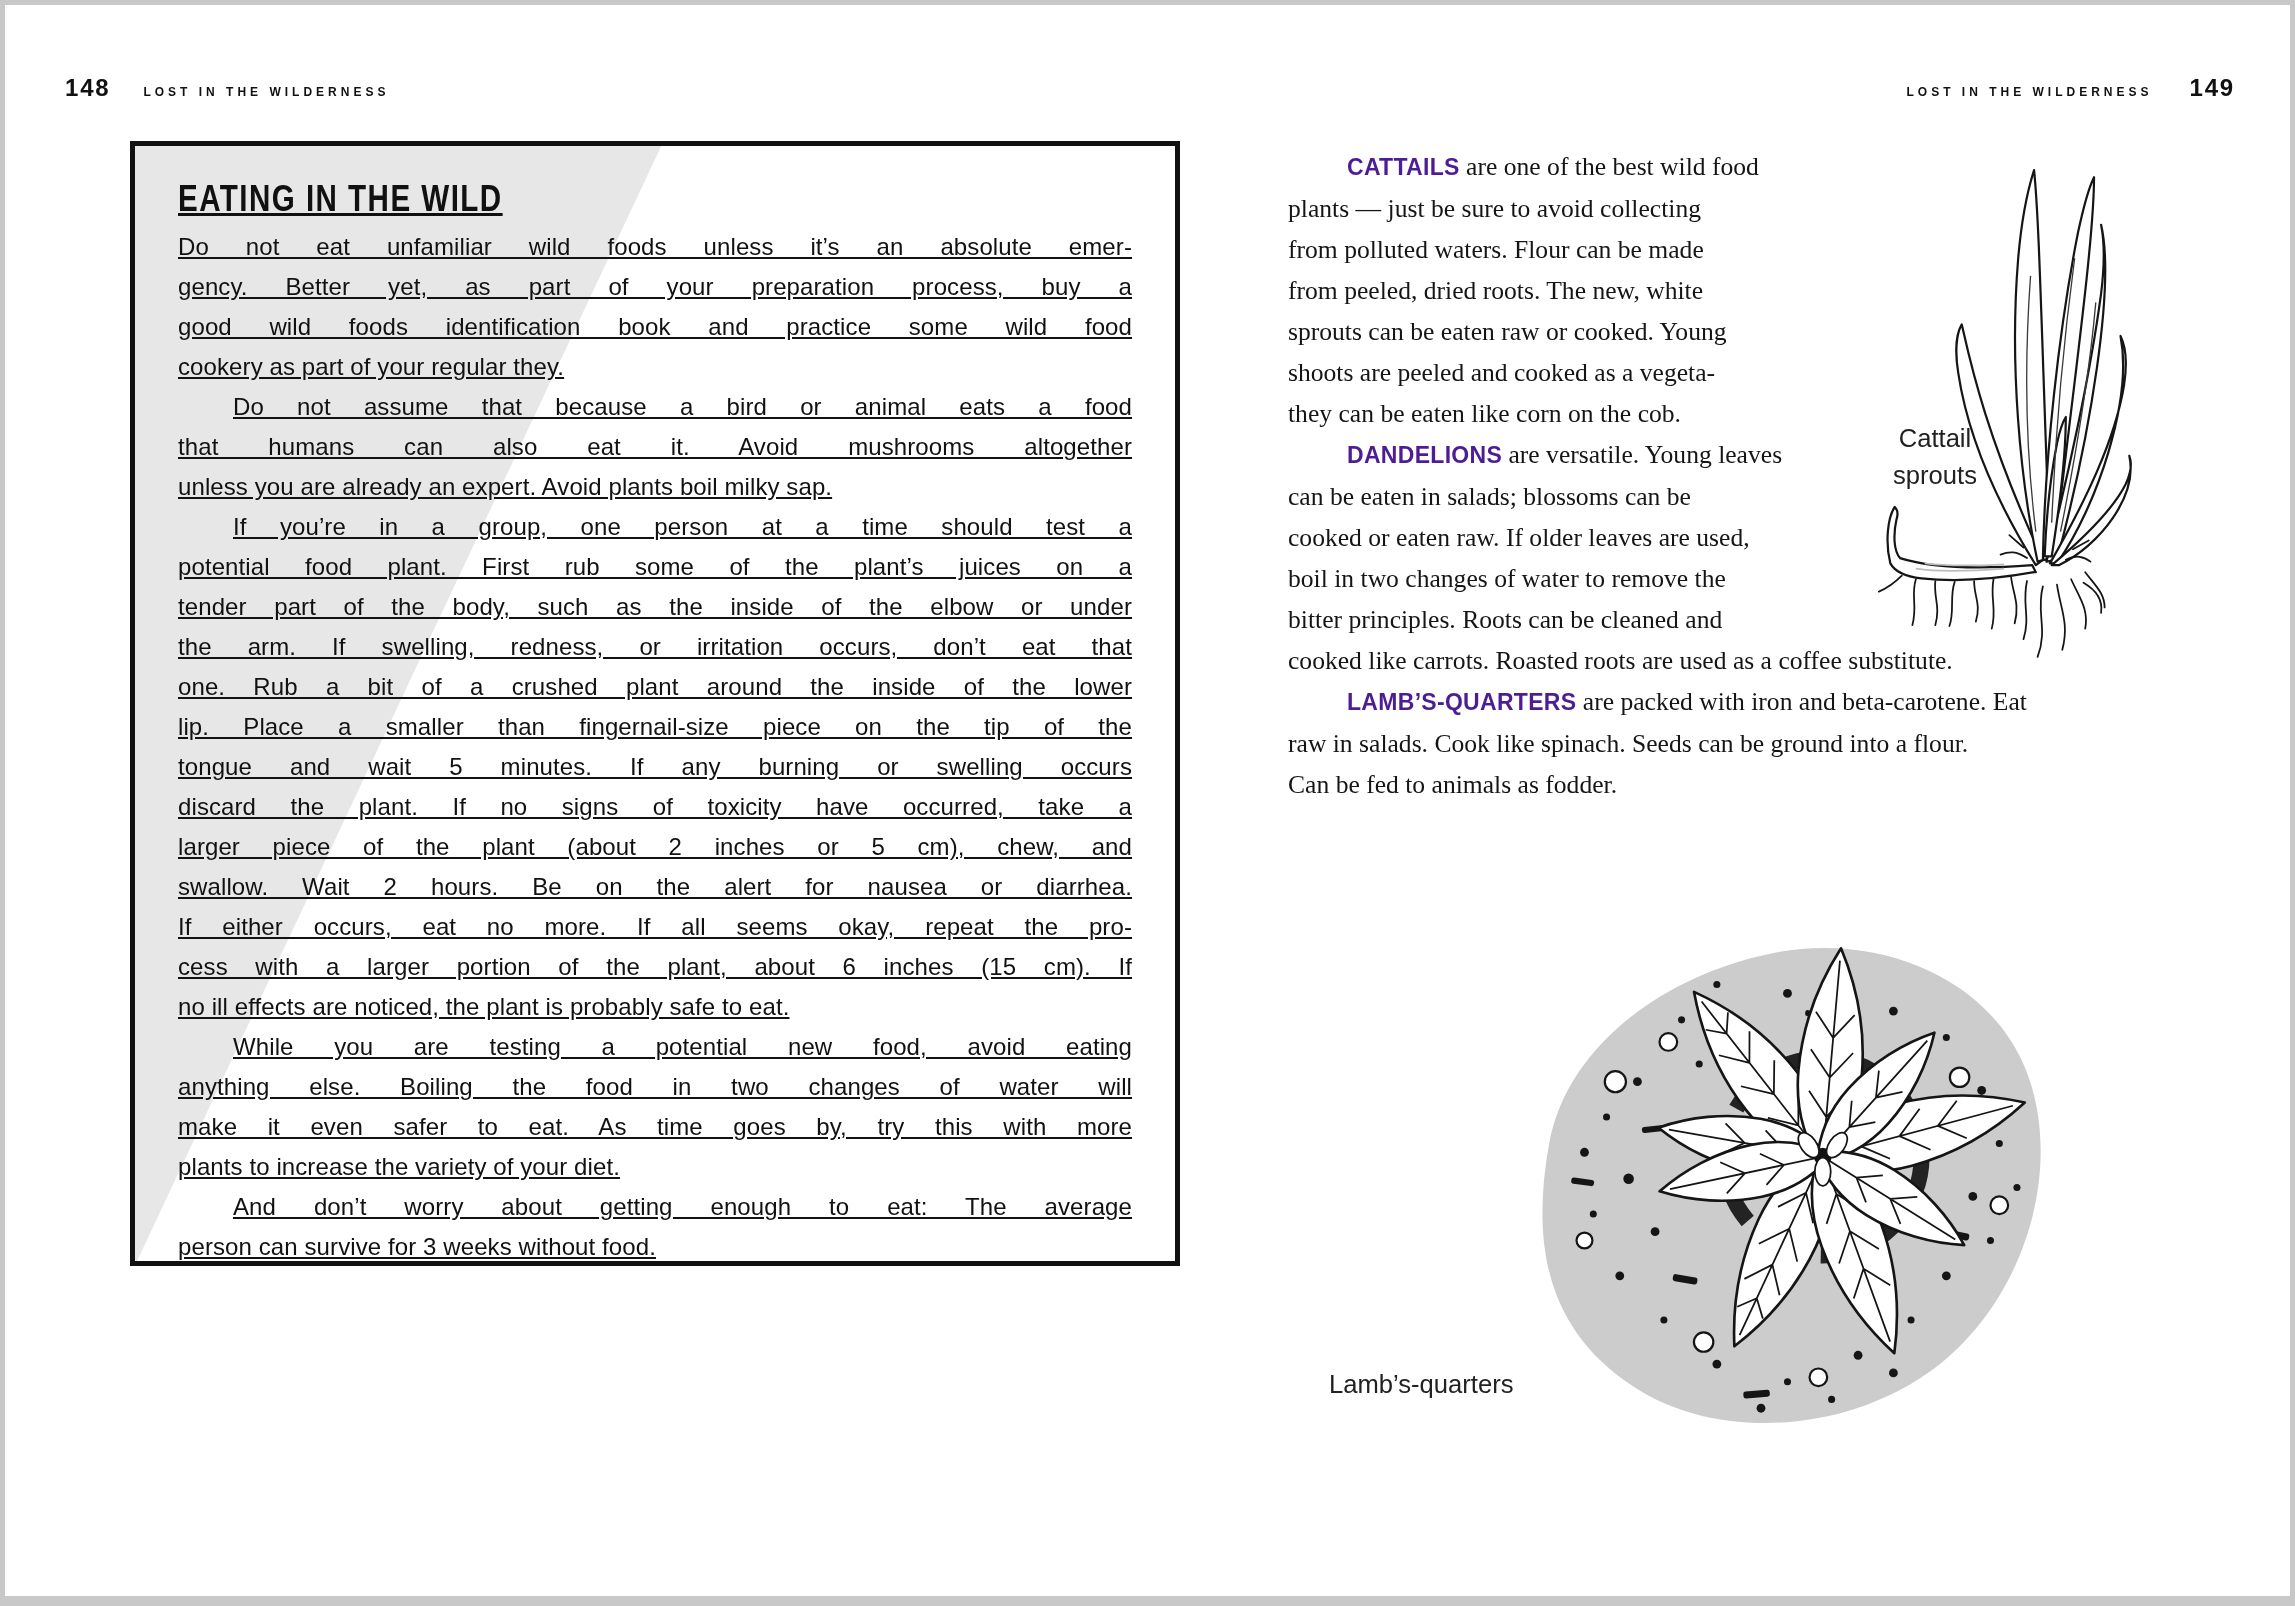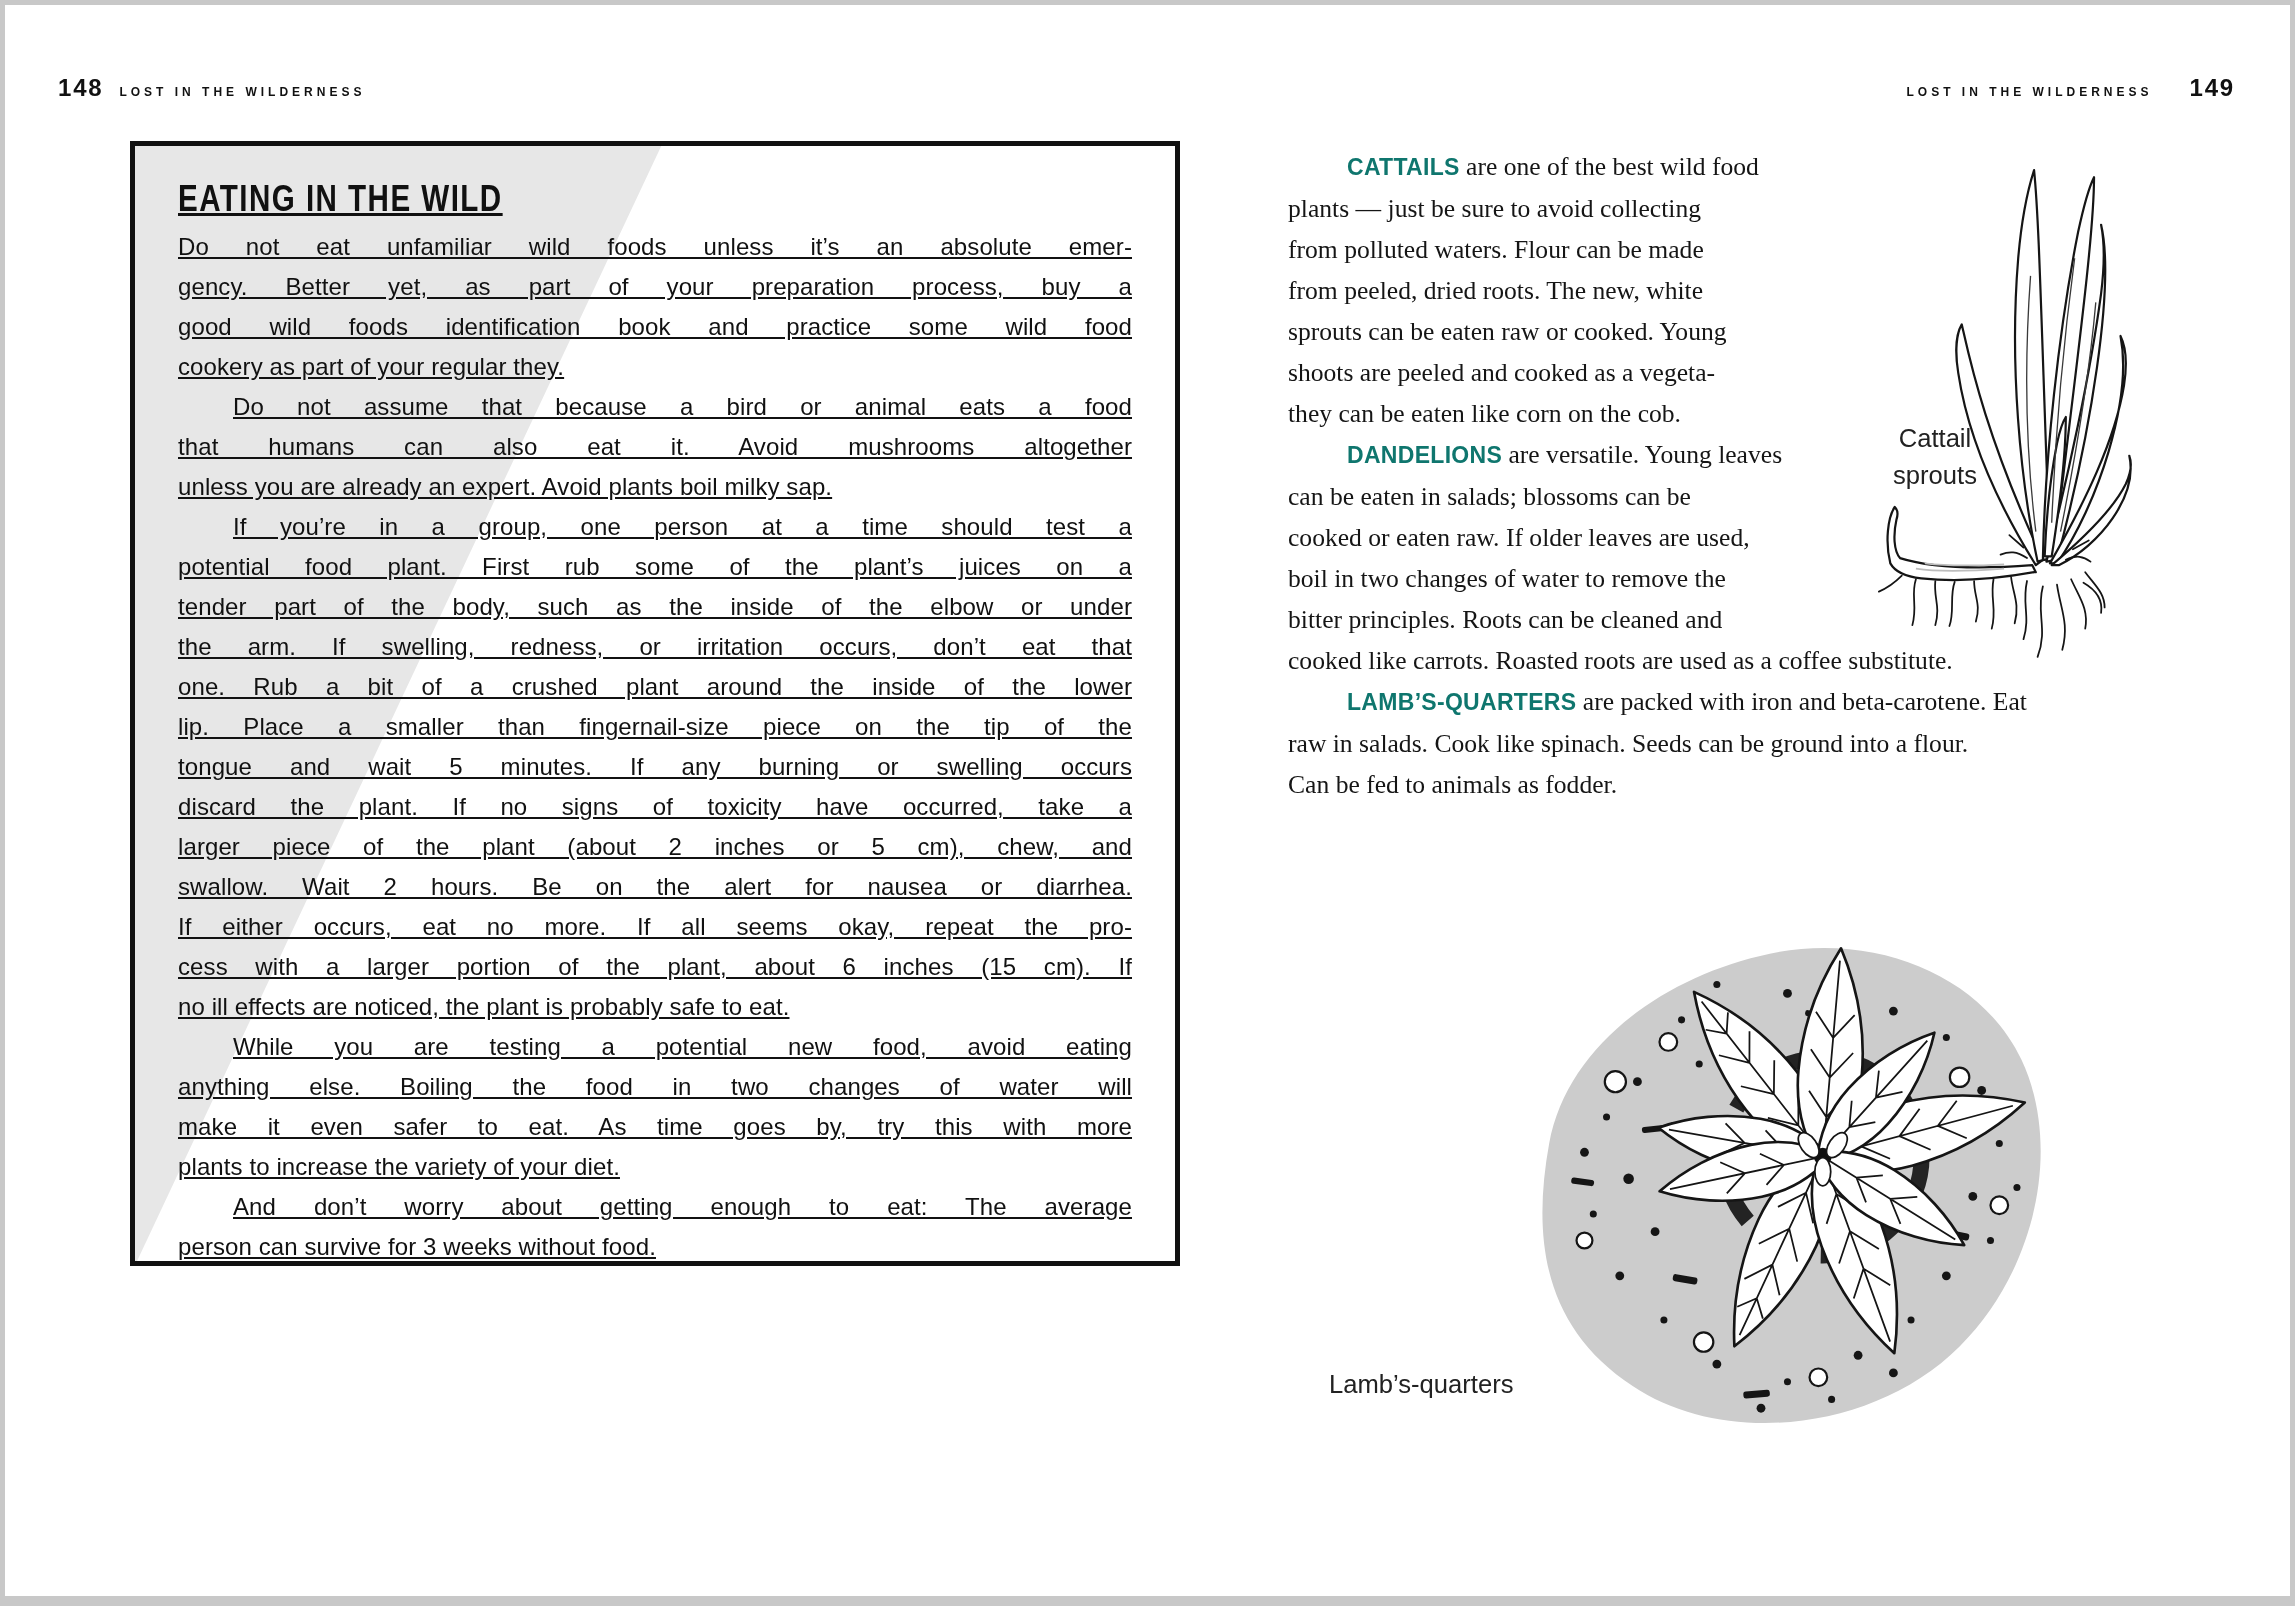--- a/index.html
+++ b/index.html
@@ -10,21 +10,21 @@
     background: #ffffff;
     border: 5.3px solid #c8c8c8;
     border-bottom-width: 11.5px;
     font-family: "Liberation Sans", sans-serif;
     color: #111111;
     overflow: hidden;
   }
 
   
   .runhead-row { position: absolute; top: 69px; display: flex; align-items: baseline; }
-  .runhead-row.left  { left: 53px;  gap: 16px; }
+  .runhead-row.left  { left: 60px;  gap: 33px; }
   .runhead-row.right { right: 55px; gap: 37px; }
   .pagenum { font-weight: bold; font-size: 24px; letter-spacing: 1.8px; }
   .runhead { font-size: 12px; letter-spacing: 4px; font-weight: 700; }
 
   
   .feature-box {
     position: absolute; left: 125px; top: 136px;
     width: 1050px; height: 1125px;
     box-sizing: border-box;
     border: 5.3px solid #111111;
@@ -53,21 +53,21 @@
   .right-text {
     position: absolute; left: 1283px; top: 141px; width: 821px;
     font-family: "Liberation Serif", serif;
     font-size: 25.6px; line-height: 41px;
     color: #151515;
   }
   .entry .line.first { text-indent: 59px; }
   .lead {
     font-family: "Liberation Sans", sans-serif;
     font-weight: bold; font-size: 23px; letter-spacing: 0.3px;
-    color: #0f766e;
+    color: #4c1d95;
   }
 
   
   .caption { position: absolute; font-size: 25.6px; line-height: 37px; color: #222222; text-align: center; }
   .caption.cattail { left: 1888px; top: 415px; white-space: pre-line; }
   .caption.lamb    { left: 1324px; top: 1361px; }
 
   
   .cattail-art { position: absolute; left: 1858px; top: 136px; width: 291px; height: 552px; }
   .lamb-art    { position: absolute; left: 1447px; top: 856px; width: 618px; height: 609px; }

